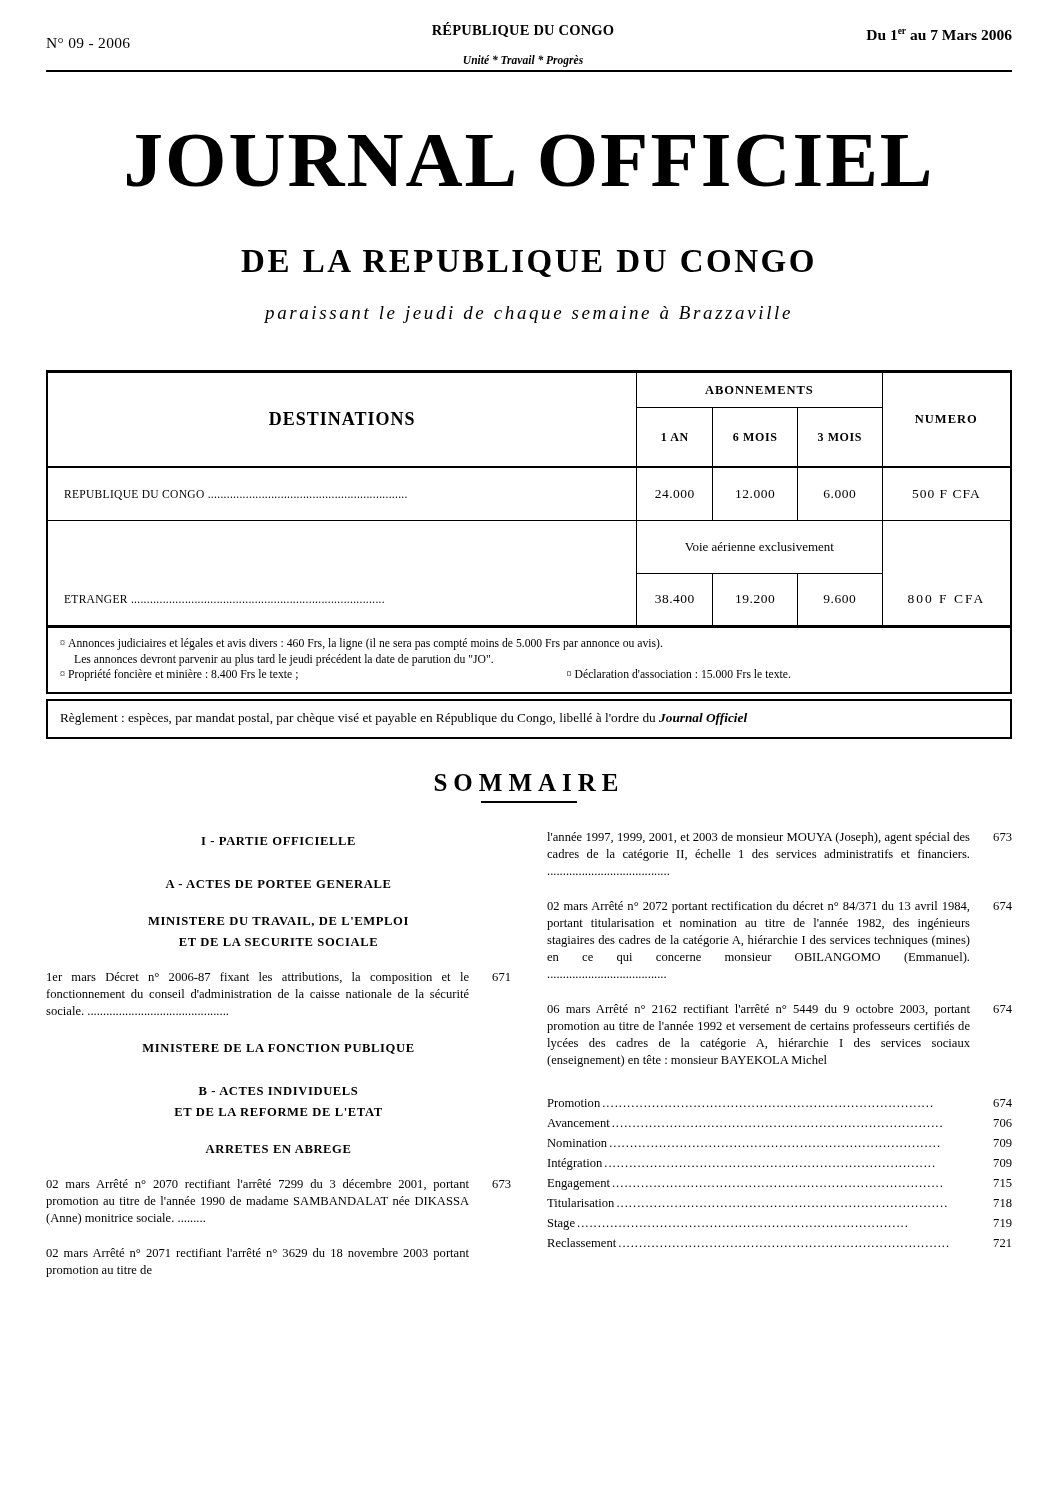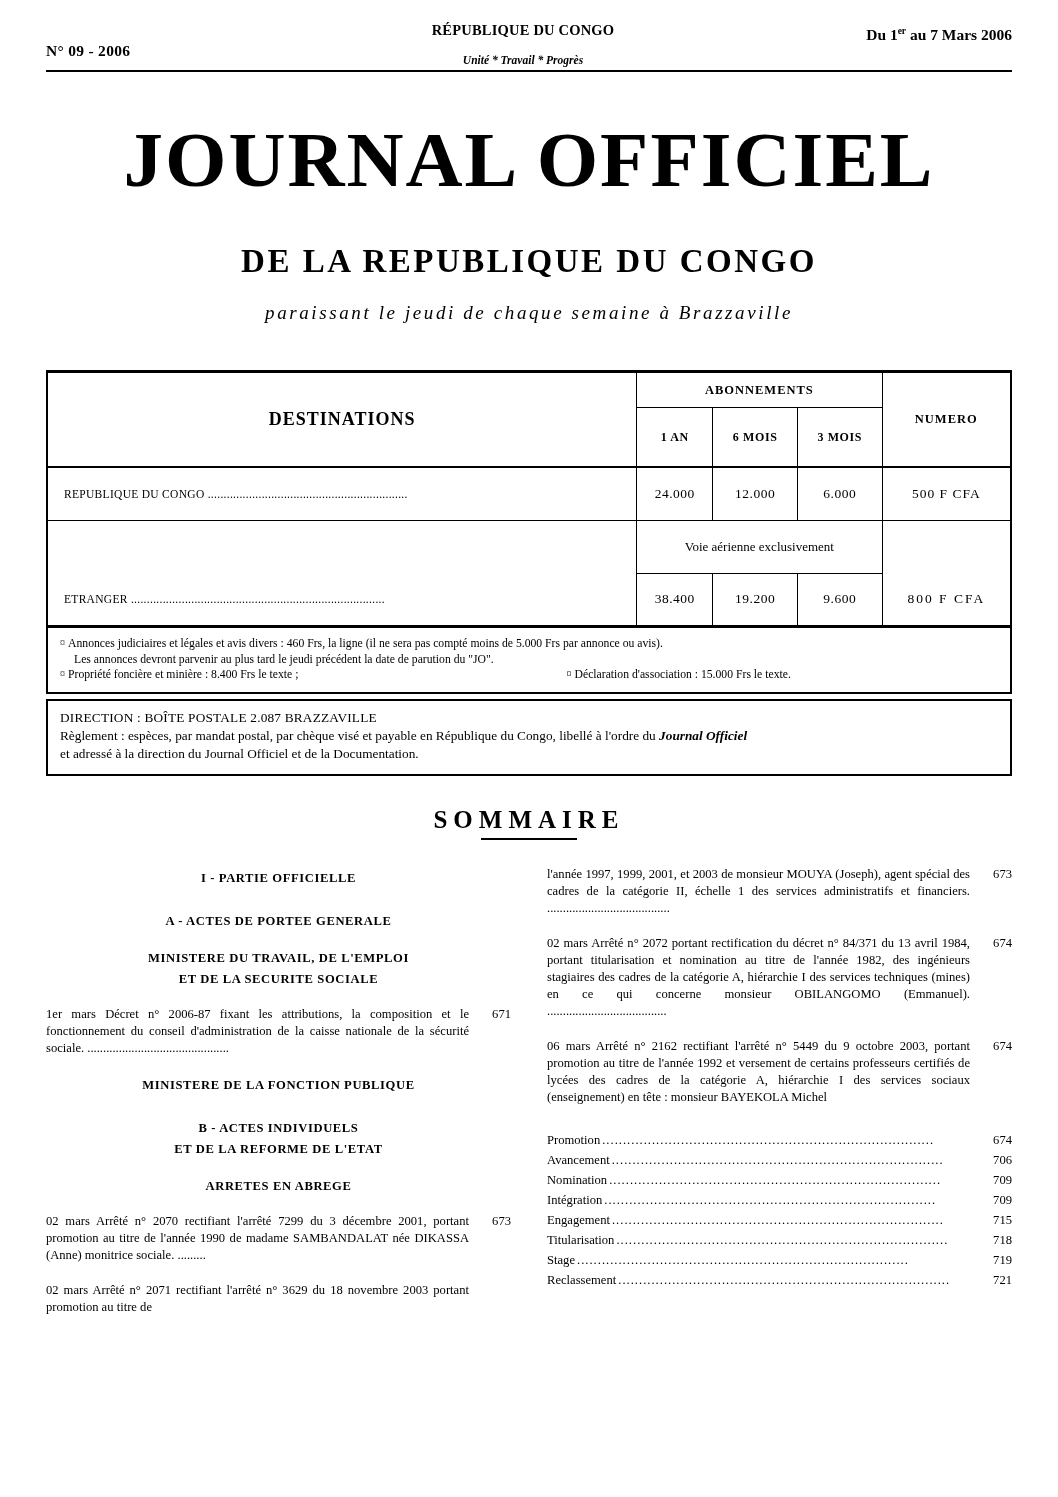--- a/index.html
+++ b/index.html
@@ -24,23 +24,23 @@
   }
 
   
   .topbar {
     position: relative;
     margin: 22px 46px 0 46px;
     height: 42px;
   }
   .topbar .left {
     position: absolute;
-    left: 0; top: 20px;
+    left: 0; top: 12px;
     font-size: 15.5px;
-    font-weight: bold;
+    font-weight: normal;
     letter-spacing: 0.3px;
   }
   .topbar .center {
     position: absolute;
     left: 0; right: 12px;
     text-align: center;
   }
   .topbar .center .l1 {
     font-size: 14.5px;
     font-weight: bold;
@@ -302,23 +302,21 @@
   <div class="notice">
     <div><span class="bullet">¤</span><span>Annonces judiciaires et légales et avis divers : 460 Frs, la ligne (il ne sera pas compté moins de 5.000 Frs par annonce ou avis).</span></div>
     <div class="ind">Les annonces devront parvenir au plus tard le jeudi précédent la date de parution du "JO".</div>
     <div class="notice-row">
       <div><span class="bullet">¤</span><span>Propriété foncière et minière : 8.400 Frs le texte ;</span></div>
       <div><span class="bullet">¤</span><span>Déclaration d'association : 15.000 Frs le texte.</span></div>
     </div>
   </div>
 
   <div class="direction">
-    <div class="ln1">DIRECTION : BOÎTE POSTALE 2.087  BRAZZAVILLE</div>
     <div><span>Règlement : espèces, par mandat postal, par chèque visé et payable en République du Congo, libellé à l'ordre du </span><i>Journal Officiel</i></div>
-    <div>et adressé à la direction du Journal Officiel et de la Documentation.</div>
   </div>
 
   <div class="sommaire-title">SOMMAIRE</div>
   <div class="sommaire-rule"></div>
 
   <div class="cols">
 
     <div class="col">
       <div class="ctr-head">I - PARTIE OFFICIELLE</div>
 

